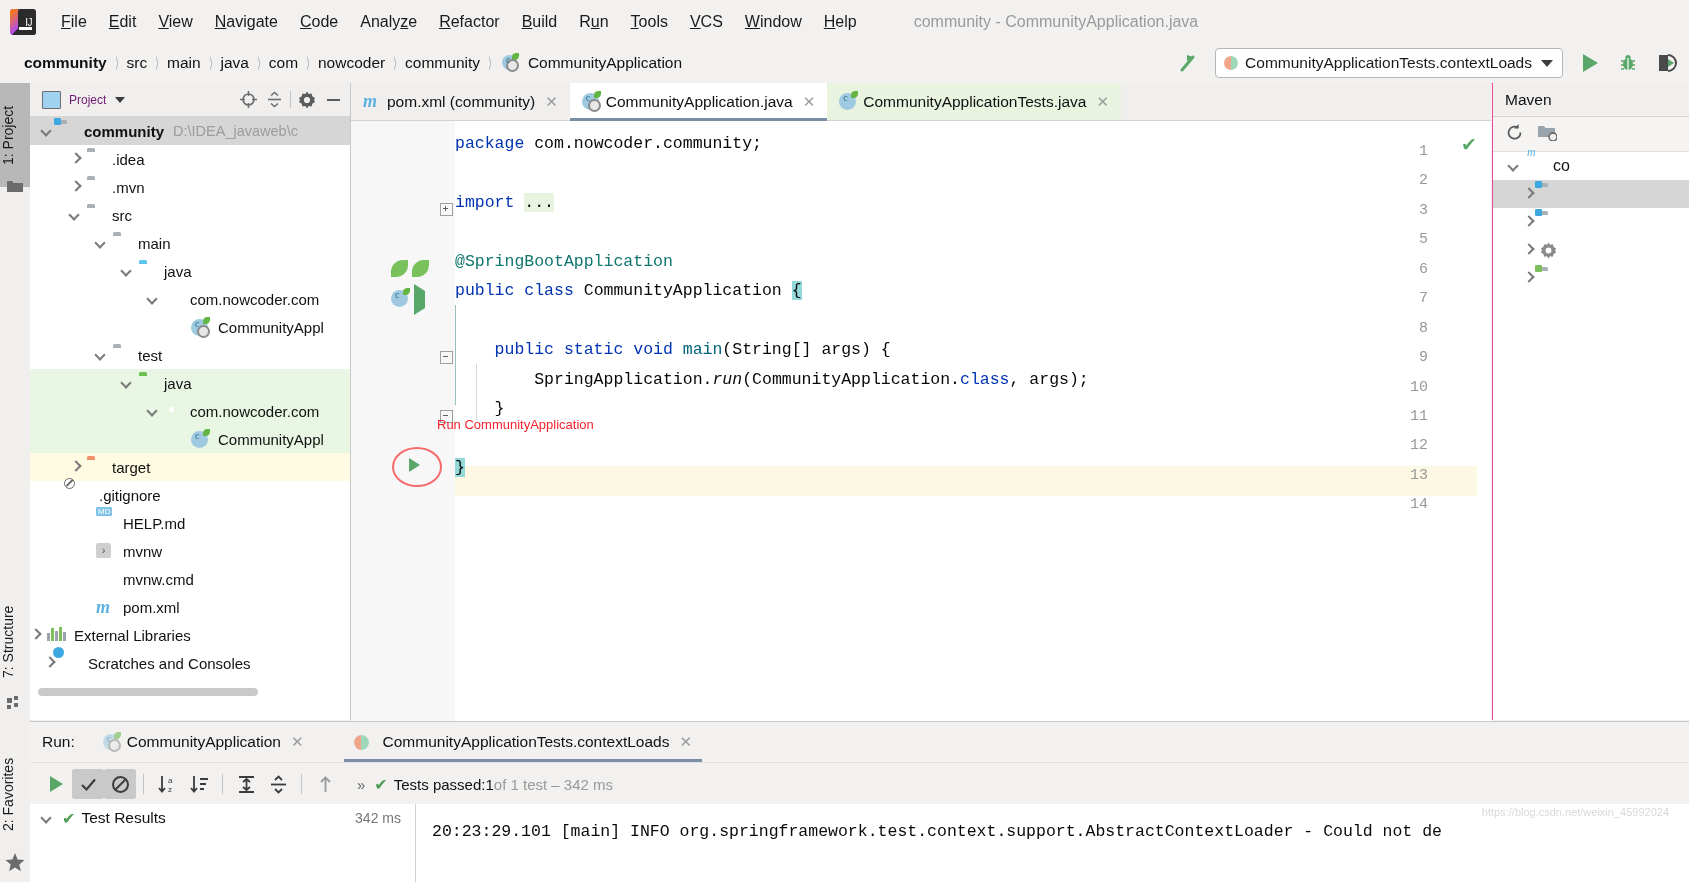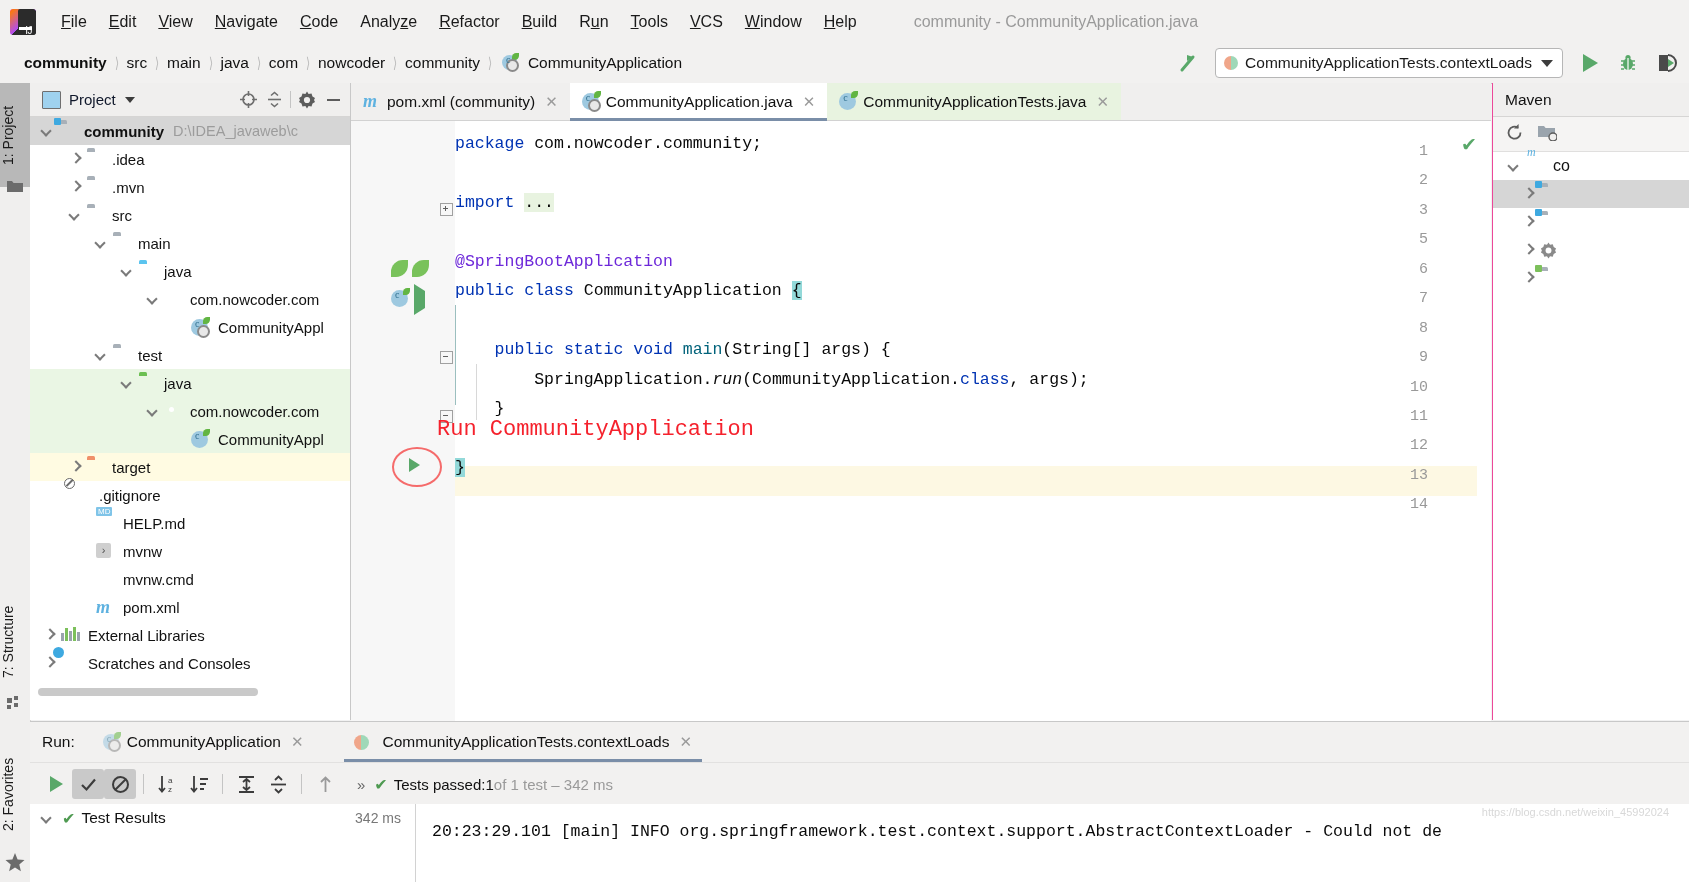--- a/index.html
+++ b/index.html
@@ -28,21 +28,21 @@
     width: 26px; height: 26px; margin-left: 10px; margin-right: 14px;
     border-radius: 3px; position: relative; overflow: hidden;
     background: linear-gradient(135deg,#fe315d 0%, #f97a12 8%, #b24cf0 52%, #2d2d2d 53%);
     flex: none;
   }
   .ij-logo .blk {
     position: absolute; right: 0; top: 0; width: 68%; height: 100%;
     background: #2b2b2b; border-radius: 2px;
   }
   .ij-logo .ij {
-    position: absolute; right: 4px; top: 16px;
+    position: absolute; right: 4px; top: 8px;
     color: #fff; font-size: 10px; font-weight: normal;
     font-family: "Liberation Sans", sans-serif; letter-spacing: -0.5px;
     z-index: 3;
   }
   .ij-logo .bar {
     position: absolute; right: 4px; bottom: 5px; width: 13px; height: 3px;
     background: #fff; z-index: 3;
   }
   .menu-item {
     font-size: 16px; color: #1a1a1a; padding: 4px 11px;
@@ -143,21 +143,21 @@
     border-right: 1px solid #c8c8c8;
   }
   .proj-head {
     height: 33px; background: #f0efee; border-bottom: 1px solid #d6d5d4;
     display: flex; align-items: center; padding: 0 4px;
   }
   .proj-head-ico {
     width: 17px; height: 16px; margin-left: 8px; margin-right: 8px;
     background: #9fd2ef; border: 1.5px solid #6f6f6f; border-radius: 1px; flex: none;
   }
-  .proj-head-title { font-size: 15px; color: #0f172a; }
+  .proj-head-title { font-size: 12px; color: #701a75; }
   .proj-head-caret {
     margin-left: 9px; width: 0; height: 0;
     border-left: 5px solid transparent; border-right: 5px solid transparent;
     border-top: 6px solid #3c3c3c;
   }
   .proj-head-tools { margin-left: auto; display: flex; align-items: center; }
   .ph-btn { width: 26px; height: 26px; display: flex; align-items: center; justify-content: center; cursor: default; }
   .ph-sep { width: 1px; height: 17px; background: #c4c4c4; margin: 0 3px; }
 
   .tree { position: relative; height: 583px; overflow: hidden; font-size: 15px; }
@@ -293,32 +293,32 @@
     background: #f7f7f7;
   }
   .code {
     position: absolute; left: 104px; top: 0; right: 0; height: 600px;
     font-family: "Liberation Mono", monospace; font-size: 16.5px;
   }
   .cline {
     position: absolute; left: 0; white-space: pre; line-height: 29.5px; height: 29.5px;
   }
   .kw { color: #0033b3; }
-  .ann { color: #6d28d9; }
+  .ann { color: #0f766e; }
   .txt { color: #080808; }
   .cls { color: #080808; }
   .it { font-style: italic; color: #080808; }
   .brace-hl { background: #93d9d9; }
   .cursor-row {
     position: absolute; left: 96px; right: 0; height: 29.5px; background: #fdf8e3;
   }
   .import-hl { background: #e8f3e0; }
   .run-annot {
-    position: absolute; color: #f5222d; font-size: 22px;
-    font-family: Liberation Mono, monospace; white-space: nowrap;
+    position: absolute; color: #f5222d; font-size: 13px;
+    font-family: Liberation Sans, sans-serif; white-space: nowrap;
   }
   .gutter-ico { position: absolute; width: 18px; height: 18px; }
   .sb-leaf {
     width: 17px; height: 17px; background: #79c25b;
     border-radius: 70% 0 70% 0; position: relative; display: block;
   }
   .run-circle {
     position: absolute; width: 46px; height: 36px;
     border: 2px solid #f56b6b; border-radius: 50%;
   }
@@ -679,21 +679,21 @@
         <span class="rowlabel">mvnw.cmd</span>
       </div>
 
       <div class="row" style="padding-left:66px;">
         <span class="fico" style="width:20px;">
           <span class="mico">m</span>
         </span>
         <span class="rowlabel">pom.xml</span>
       </div>
 
-      <div class="row" style="padding-left:14px;">
+      <div class="row" style="">
         <span class="arrow right"></span>
         <span class="fico" style="width:20px;">
           <span class="libico">
               <i style="height:8px;"></i>
               <i style="height:13px;background:#7cc05b;"></i>
               <i style="height:10px;"></i>
               <i style="height:14px;background:#7cc05b;"></i>
               <i style="height:9px;"></i>
             </span>
         </span>

